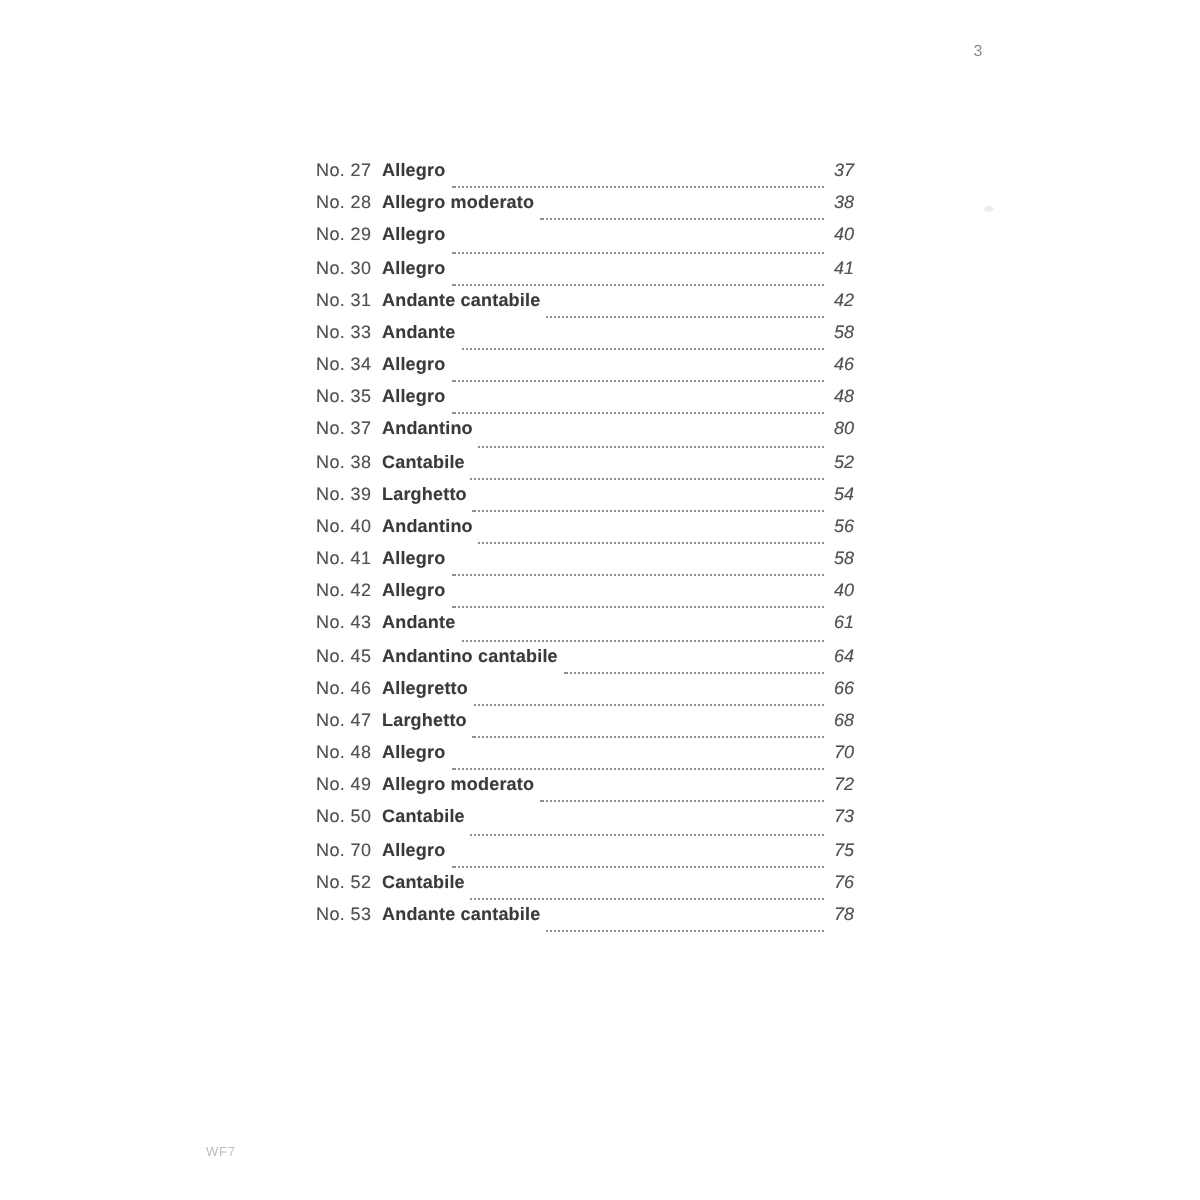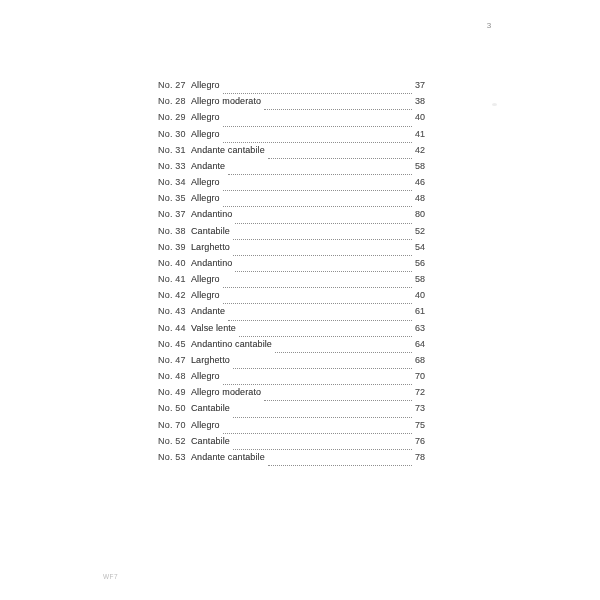--- a/index.html
+++ b/index.html
@@ -40,38 +40,39 @@
     text-shadow: 0 0 0.4px rgba(90,90,90,0.45);
     white-space: nowrap;
   }
   .toc-no {
     flex: none;
     width: 33px;
     letter-spacing: 0.2px;
   }
   .toc-title {
     flex: none;
-    font-weight: normal;
+    font-weight: bold;
     color: #3a3a3a;
     letter-spacing: 0.1px;
   }
   .toc-dots {
     flex: 1;
     min-width: 8px;
     border-bottom: 1px dotted #8f8f8f;
     margin: 0 3px 1px 3px;
     height: 1px;
     align-self: flex-end;
     margin-bottom: 2px;
   }
   .toc-page {
     flex: none;
     width: 14px;
-    text-align: left;
+    text-align: center;
     color: #525252;
+    font-style: italic;
   }
   .footer-code {
     position: absolute;
     left: 103px;
     top: 573px;
     font-size: 6.5px;
     color: #bcbcbc;
     letter-spacing: 0.4px;
   }
   .speck {
@@ -195,34 +196,34 @@
         <span class="toc-page">40</span>
       </div>
 
       <div class="toc-row">
         <span class="toc-no">No. 43</span>
         <span class="toc-title">Andante</span>
         <span class="toc-dots"></span>
         <span class="toc-page">61</span>
       </div>
 
-      <div class="toc-row">
-        <span class="toc-no">No. 44</span>
-        <span class="toc-title">Valse lente</span>
-        <span class="toc-dots"></span>
-        <span class="toc-page">63</span>
-      </div>
 
       <div class="toc-row">
         <span class="toc-no">No. 45</span>
         <span class="toc-title">Andantino cantabile</span>
         <span class="toc-dots"></span>
         <span class="toc-page">64</span>
       </div>
 
+      <div class="toc-row">
+        <span class="toc-no">No. 46</span>
+        <span class="toc-title">Allegretto</span>
+        <span class="toc-dots"></span>
+        <span class="toc-page">66</span>
+      </div>
 
       <div class="toc-row">
         <span class="toc-no">No. 47</span>
         <span class="toc-title">Larghetto</span>
         <span class="toc-dots"></span>
         <span class="toc-page">68</span>
       </div>
 
       <div class="toc-row">
         <span class="toc-no">No. 48</span>

